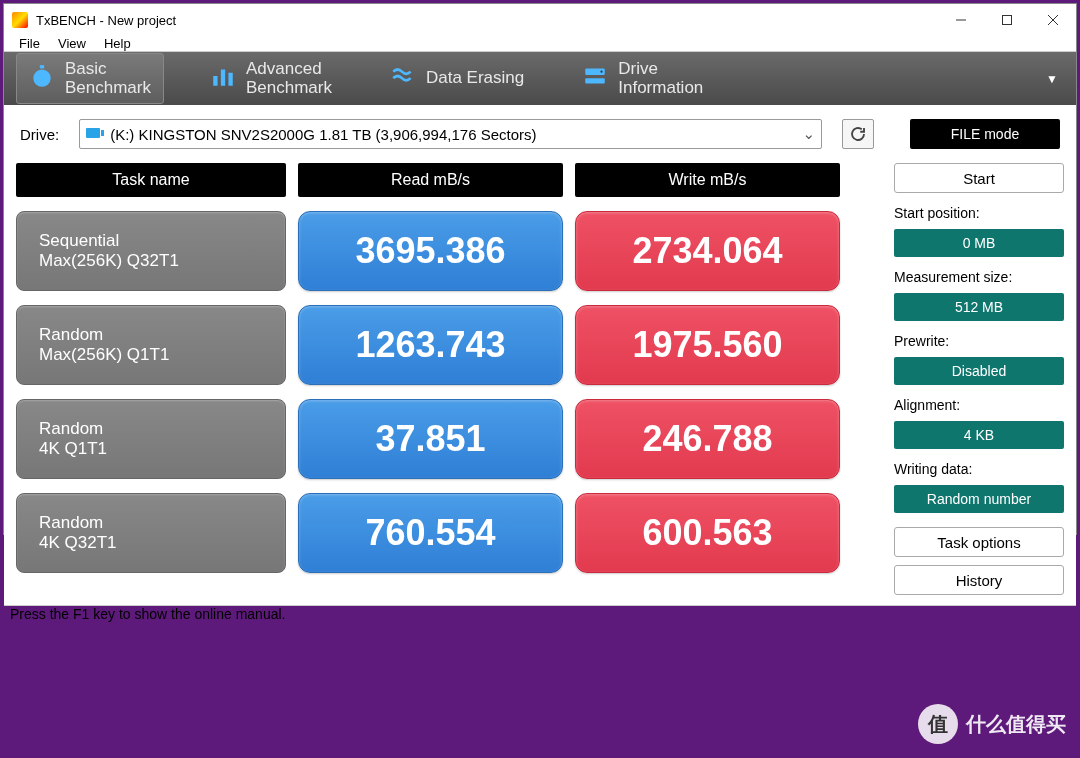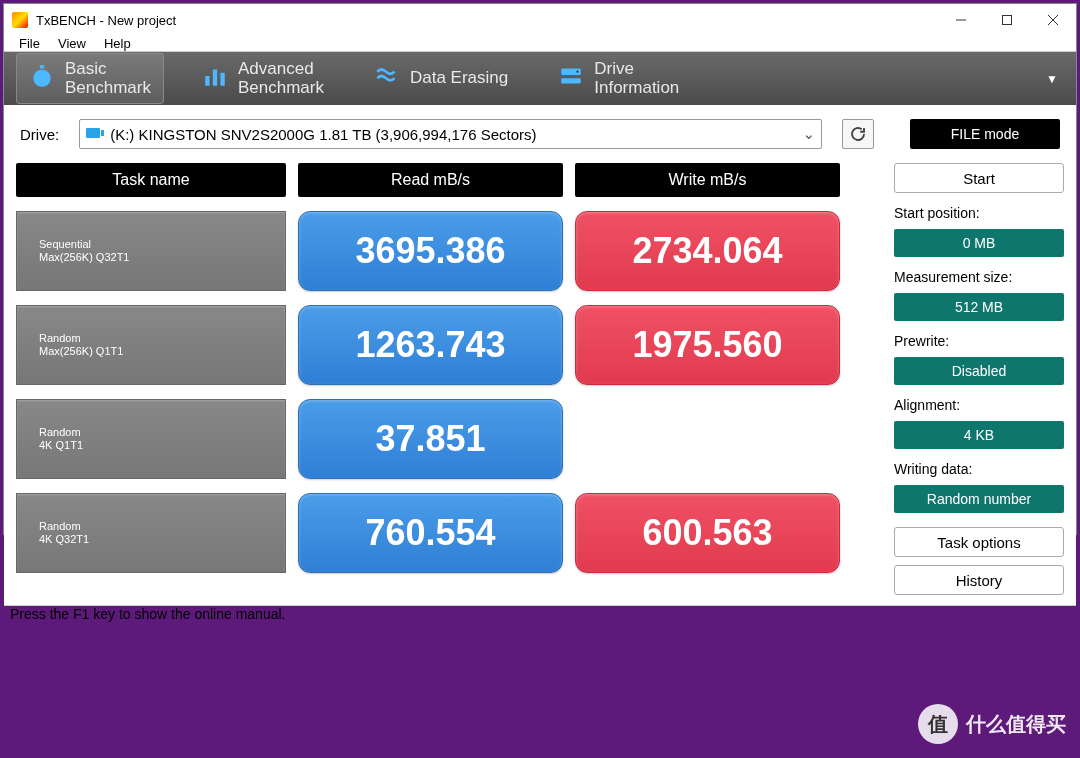--- a/index.html
+++ b/index.html
@@ -6,21 +6,21 @@
 body { width: 1080px; height: 758px; background: #5d1a7a; overflow: hidden; }
 .window { position: absolute; top: 3px; left: 3px; width: 1074px; height: 532px; background: #fff; border: 1px solid #888; display: flex; flex-direction: column; }
 .titlebar { height: 32px; display: flex; align-items: center; padding-left: 8px; background: #fff; }
 .titlebar .icon { width: 16px; height: 16px; background: linear-gradient(135deg,#f80,#fd0,#f00); border-radius: 2px; margin-right: 8px; }
 .titlebar .title { font-size: 13px; color: #000; flex: 1; }
 .winbtns { display: flex; }
 .winbtn { width: 46px; height: 32px; display: flex; align-items: center; justify-content: center; color: #333; }
 .winbtn svg { width: 12px; height: 12px; }
 .menubar { height: 24px; display: flex; align-items: center; padding: 0 15px; gap: 18px; font-size: 13px; border-bottom: 1px solid #ccc; }
 .menubar span { color: #000; }
-.tabbar { height: 60px; background: linear-gradient(#6a6a6a,#4a4a4a); display: flex; align-items: center; padding: 1px 12px; gap: 26px; }
+.tabbar { height: 60px; background: linear-gradient(#6a6a6a,#4a4a4a); display: flex; align-items: center; padding: 1px 12px; gap: 34px; }
 .tab { display: flex; align-items: center; gap: 10px; padding: 6px 12px; border-radius: 3px; color: #e8e8e8; font-size: 17px; line-height: 1.1; }
 .tab.active { background: linear-gradient(#7a7a7a,#5e5e5e); border: 1px solid #888; }
 .tab .ic { color: #4db8ff; }
 .tab .ic svg { width: 26px; height: 26px; }
 .tab .lbl2 { font-size: 17px; }
 .tabdrop { margin-left: auto; color: #fff; font-size: 12px; padding: 6px; }
 .content { flex: 1; background: #fff; display: flex; flex-direction: column; }
 .driverow { display: flex; align-items: center; gap: 20px; padding: 14px 16px; }
 .drivelabel { font-size: 15px; }
 .driveselect { flex: 1; height: 30px; border: 1px solid #999; border-radius: 2px; display: flex; align-items: center; padding: 0 6px; font-size: 15px; gap: 6px; }
@@ -29,21 +29,21 @@
 .refresh { width: 32px; height: 30px; border: 1px solid #999; border-radius: 2px; display: flex; align-items: center; justify-content: center; background: #f6f6f6; }
 .filemode { width: 150px; height: 30px; background: #000; color: #fff; display: flex; align-items: center; justify-content: center; font-size: 14px; border-radius: 2px; margin-left: 16px; }
 .main { flex: 1; display: flex; padding: 0 12px 0 12px; gap: 12px; }
 .results { flex: 1; display: flex; flex-direction: column; gap: 14px; padding-bottom: 10px; }
 .hdrrow { display: flex; gap: 12px; }
 .hdrcell { height: 34px; background: #000; color: #fff; display: flex; align-items: center; justify-content: center; font-size: 16px; border-radius: 2px; }
 .hdrcell.c1 { width: 270px; }
 .hdrcell.c2 { width: 265px; }
 .hdrcell.c3 { width: 265px; }
 .datarow { display: flex; gap: 12px; align-items: stretch; height: 80px; }
-.taskcell { width: 270px; background: linear-gradient(#888,#777); border: 1px solid #666; border-radius: 0; color: #fff; display: flex; flex-direction: column; justify-content: center; padding-left: 22px; font-size: 11px; line-height: 1.2; box-shadow: inset 0 1px 2px rgba(255,255,255,.25); }
+.taskcell { width: 270px; background: linear-gradient(#888,#777); border: 1px solid #666; border-radius: 8px; color: #fff; display: flex; flex-direction: column; justify-content: center; padding-left: 22px; font-size: 17px; line-height: 1.2; box-shadow: inset 0 1px 2px rgba(255,255,255,.25); }
 .valcell { width: 265px; border-radius: 12px; display: flex; align-items: center; justify-content: center; color: #fff; font-size: 36px; font-weight: bold; box-shadow: inset 0 1px 3px rgba(255,255,255,.3), 0 1px 2px rgba(0,0,0,.2); }
 .valcell.read { background: linear-gradient(#4a9de8,#2f7fd6); border: 1px solid #2a6fb8; }
 .valcell.write { background: linear-gradient(#ef5164,#e23a4f); border: 1px solid #c92a3d; }
 .sidebar { width: 170px; display: flex; flex-direction: column; gap: 8px; padding-bottom: 10px; }
 .btn { height: 30px; background: #fff; border: 1px solid #aaa; border-radius: 3px; display: flex; align-items: center; justify-content: center; font-size: 15px; }
 .slabel { font-size: 14px; color: #000; margin-top: 4px; }
 .sval { height: 28px; background: #0f766e; color: #fff; display: flex; align-items: center; justify-content: center; font-size: 14px; border-radius: 2px; }
 .statusbar { height: 24px; border-top: 1px solid #ccc; display: flex; align-items: center; padding: 0 6px; font-size: 14px; }
 .watermark { position: absolute; right: 14px; bottom: 14px; display: flex; align-items: center; gap: 8px; color: rgba(255,255,255,.9); font-size: 20px; font-weight: bold; pointer-events: none; }
 .watermark .circ { width: 40px; height: 40px; border-radius: 50%; background: rgba(255,255,255,.85); color: #333; display: flex; align-items: center; justify-content: center; font-size: 20px; }
@@ -166,20 +166,21 @@
             </div>
           <div class="valcell read">1263.743</div>
           <div class="valcell write">1975.560</div>
         </div>
         <div class="datarow">
           <div class="taskcell">
               <div>Random</div>
               <div>4K Q1T1</div>
             </div>
           <div class="valcell read">37.851</div>
+          <div class="valcell write">246.788</div>
         </div>
         <div class="datarow">
           <div class="taskcell">
               <div>Random</div>
               <div>4K Q32T1</div>
             </div>
           <div class="valcell read">760.554</div>
           <div class="valcell write">600.563</div>
         </div>
       </div>

